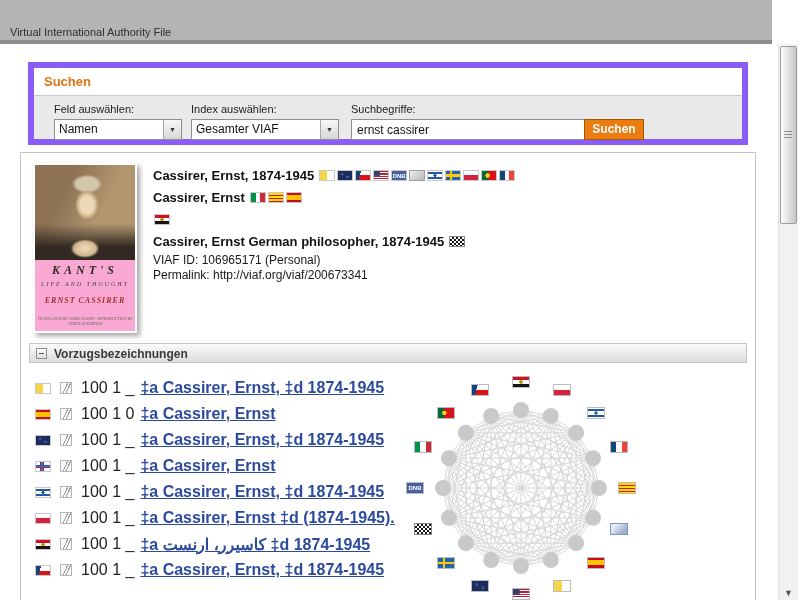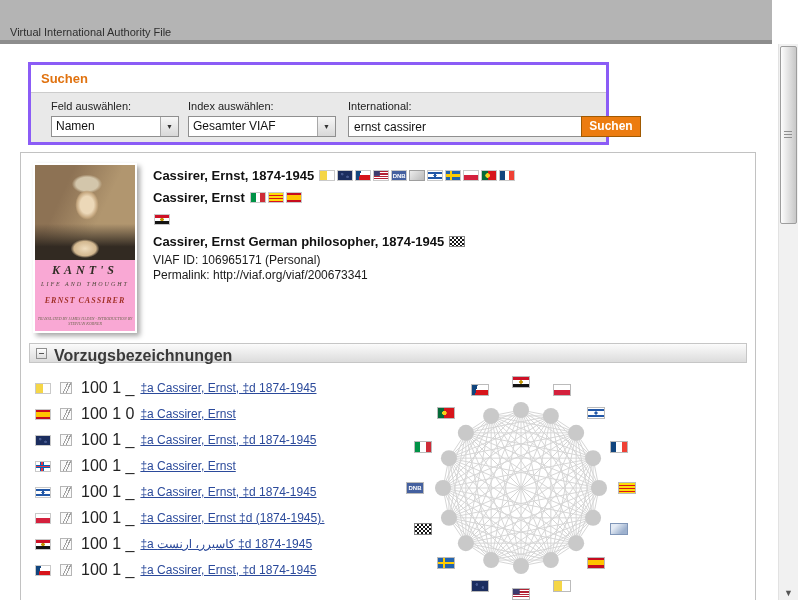--- a/index.html
+++ b/index.html
@@ -14,21 +14,21 @@
 
   
   .sb-track{position:absolute;left:778px;top:44px;width:19px;height:556px;background:#f1f1f1;border-left:1px solid #e2e2e2;}
   .sb-thumb{position:absolute;left:1px;top:2px;width:15px;height:176px;background:linear-gradient(to right,#fdfdfd,#c7c7c7);
             border:1px solid #9d9d9d;border-radius:2px;}
   .sb-grip{position:absolute;left:3px;top:84px;width:8px;height:7px;
            background:repeating-linear-gradient(to bottom,#8f8f8f 0 1px,transparent 1px 3px);}
   .sb-down{position:absolute;left:0;bottom:2px;width:19px;text-align:center;font-size:9px;color:#555;}
 
   
-  .spanel{position:absolute;left:28px;top:62px;width:581px;height:83px;border:3px solid #8b5cf6;background:#fff;box-sizing:border-box;}
+  .spanel{position:absolute;left:28px;top:62px;width:720px;height:83px;border:6px solid #8b5cf6;background:#fff;box-sizing:border-box;}
   .sp-title{position:absolute;left:10px;top:6px;font-size:13px;font-weight:bold;color:#e0720f;}
   .sp-form{position:absolute;left:0;top:27px;right:0;bottom:0;background:#e9e9e9;border-top:1px solid #cccccc;}
   .sp-label{position:absolute;top:7px;font-size:11px;color:#222;}
   .selbox{position:absolute;top:23px;height:21px;background:#fff;border:1px solid #8f8f8f;box-sizing:border-box;display:flex;}
   .selval{flex:1;font-size:12px;color:#111;padding:2px 4px;white-space:nowrap;overflow:hidden;}
   .selarr{width:17px;background:linear-gradient(#f7f7f7,#d8d8d8);border-left:1px solid #a8a8a8;
           display:flex;align-items:center;justify-content:center;font-size:7px;color:#333;}
   .stext{position:absolute;left:317px;top:23px;width:234px;height:21px;border:1px solid #8f8f8f;box-sizing:border-box;
          font-size:12px;padding:1px 5px;font-family:"Liberation Sans",sans-serif;color:#111;}
   .sbtn{position:absolute;left:550px;top:23px;width:60px;height:21px;background:#ec7c10;border:1px solid #a05a02;
@@ -87,31 +87,31 @@
   .f-wikidata{background:repeating-conic-gradient(#161616 0 25%,#fff 0 50%);background-size:4px 4px;border-color:#888;}
   .f-faroe{background-image:linear-gradient(to bottom,rgba(0,0,0,0) 34%,#0065bd 34%,#0065bd 41%,#ef3340 41%,#ef3340 59%,#0065bd 59%,#0065bd 66%,rgba(0,0,0,0) 66%),linear-gradient(to right,rgba(0,0,0,0) 26%,#0065bd 26%,#0065bd 33%,#ef3340 33%,#ef3340 47%,#0065bd 47%,#0065bd 54%,rgba(0,0,0,0) 54%);background-color:#fff;}
   .f-lightblue{background:linear-gradient(135deg,#e3eaf4 25%,#9db1ce 75%);border-color:#8096b8;}
 
   
   .secbar{position:absolute;left:8px;top:190px;width:718px;height:20px;box-sizing:border-box;
           background:linear-gradient(#fbfbfb,#dcdcdc);border:1px solid #c6c6c6;}
   .minusbox{position:absolute;left:6px;top:4px;width:11px;height:11px;box-sizing:border-box;border:1px solid #8f8f8f;
             background:linear-gradient(#fff,#ddd);display:flex;align-items:center;justify-content:center;cursor:pointer;}
   .minusline{width:5px;height:1px;background:#555;}
-  .sectitle{position:absolute;left:24px;top:3px;font-size:16px;font-weight:bold;color:#3a3a3a;}
+  .sectitle{position:absolute;left:24px;top:3px;font-size:12px;font-weight:bold;color:#3a3a3a;}
 
   
   .rows{position:absolute;left:8px;top:226px;width:420px;}
   .lrow{display:flex;align-items:center;height:18px;margin-bottom:8px;white-space:nowrap;}
   .lrow .flag{margin:0 0 0 6px;flex:0 0 auto;}
   .docicon{display:inline-block;width:12px;height:12px;box-sizing:border-box;border:1px solid #b5b5b5;background:#fafafa;
            background-image:linear-gradient(115deg,rgba(0,0,0,0) 42%,#9f9f9f 42%,#9f9f9f 50%,rgba(0,0,0,0) 50%,rgba(0,0,0,0) 62%,#9f9f9f 62%,#9f9f9f 70%,rgba(0,0,0,0) 70%);
            margin:0 9px 0 9px;flex:0 0 auto;cursor:pointer;}
   .mcode{font-size:16px;color:#222;margin-right:6px;}
-  .hlink{font-size:12px;color:#2b4a9b;text-decoration:underline;cursor:pointer;}
+  .hlink{font-size:16px;color:#2b4a9b;text-decoration:underline;cursor:pointer;font-weight:bold;}
 
   
   .graph{position:absolute;left:355px;top:213px;width:290px;height:244px;}
   .graph svg{position:absolute;left:0;top:0;}
 </style>
 </head>
 <body>
 
 <div id="page">
 
@@ -125,21 +125,21 @@
       <div class="sb-grip"></div>
     </div>
     <div class="sb-down">▼</div>
   </div>
 
   <div class="spanel">
     <div class="sp-title">Suchen</div>
     <div class="sp-form">
       <div class="sp-label" style="left:20px">Feld auswählen:</div>
       <div class="sp-label" style="left:157px">Index auswählen:</div>
-      <div class="sp-label" style="left:317px">International:</div>
+      <div class="sp-label" style="left:317px">Suchbegriffe:</div>
 
       <div class="selbox" style="left:157px;width:148px">
         <span class="selval">Gesamter VIAF</span>
         <span class="selarr">▼</span>
       </div>
       <div class="selbox" style="left:20px;width:128px">
         <span class="selval">Namen</span>
         <span class="selarr">▼</span>
       </div>
       <input class="stext" type="text" value="ernst cassirer" style="">

